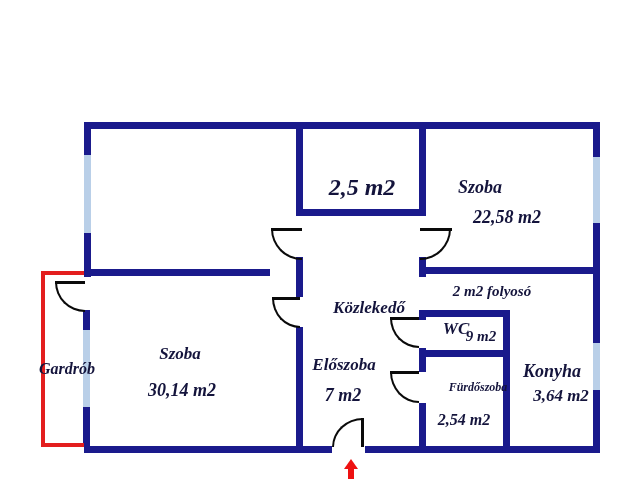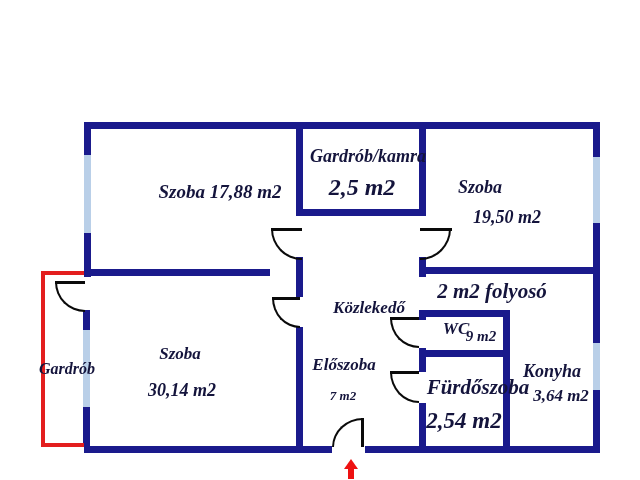--- a/index.html
+++ b/index.html
@@ -86,40 +86,38 @@
 
   <div class="leaf" style="left:390px;top:371px;width:29px;height:3px"></div>
   <div class="arc bl" style="left:390px;top:372px;width:29px;height:31px"></div>
 
   <div class="leaf" style="left:361px;top:418px;width:3px;height:29px"></div>
   <div class="arc tl" style="left:332px;top:418px;width:31px;height:29px"></div>
 
   <div class="arrow-head" style="left:344px;top:459px"></div>
   <div class="arrow-shaft" style="left:348px;top:468px;width:6px;height:11px"></div>
 
-  <div class="lbl" style="left:220px;top:191px;font-size:19px">Szoba 17,88 m2</div>
 
-  <div class="lbl" style="left:368px;top:156px;font-size:18px">Gardrób/kamra</div>
   <div class="lbl" style="left:362px;top:187px;font-size:24px">2,5 m2</div>
 
   <div class="lbl" style="left:480px;top:187px;font-size:18px">Szoba</div>
-  <div class="lbl" style="left:507px;top:217px;font-size:18px">19,50 m2</div>
+  <div class="lbl" style="left:507px;top:217px;font-size:18px">22,58 m2</div>
 
-  <div class="lbl" style="left:492px;top:291px;font-size:21px">2 m2 folyosó</div>
+  <div class="lbl" style="left:492px;top:291px;font-size:15px">2 m2 folyosó</div>
 
   <div class="lbl" style="left:369px;top:307px;font-size:17px">Közlekedő</div>
 
   <div class="lbl" style="left:456px;top:328px;font-size:17px">WC</div>
   <div class="lbl" style="left:481px;top:336px;font-size:15px">9 m2</div>
 
   <div class="lbl" style="left:344px;top:364px;font-size:17px">Előszoba</div>
-  <div class="lbl" style="left:343px;top:395px;font-size:13px">7 m2</div>
+  <div class="lbl" style="left:343px;top:395px;font-size:18px">7 m2</div>
 
-  <div class="lbl" style="left:478px;top:387px;font-size:21px">Fürdőszoba</div>
-  <div class="lbl" style="left:464px;top:420px;font-size:23px">2,54 m2</div>
+  <div class="lbl" style="left:478px;top:387px;font-size:12px">Fürdőszoba</div>
+  <div class="lbl" style="left:464px;top:420px;font-size:16px">2,54 m2</div>
 
   <div class="lbl" style="left:552px;top:371px;font-size:18px">Konyha</div>
   <div class="lbl" style="left:561px;top:395px;font-size:17px">3,64 m2</div>
 
   <div class="lbl" style="left:67px;top:369px;font-size:16px">Gardrób</div>
 
   <div class="lbl" style="left:180px;top:353px;font-size:17px">Szoba</div>
   <div class="lbl" style="left:182px;top:390px;font-size:18px">30,14 m2</div>
 
 </div>

